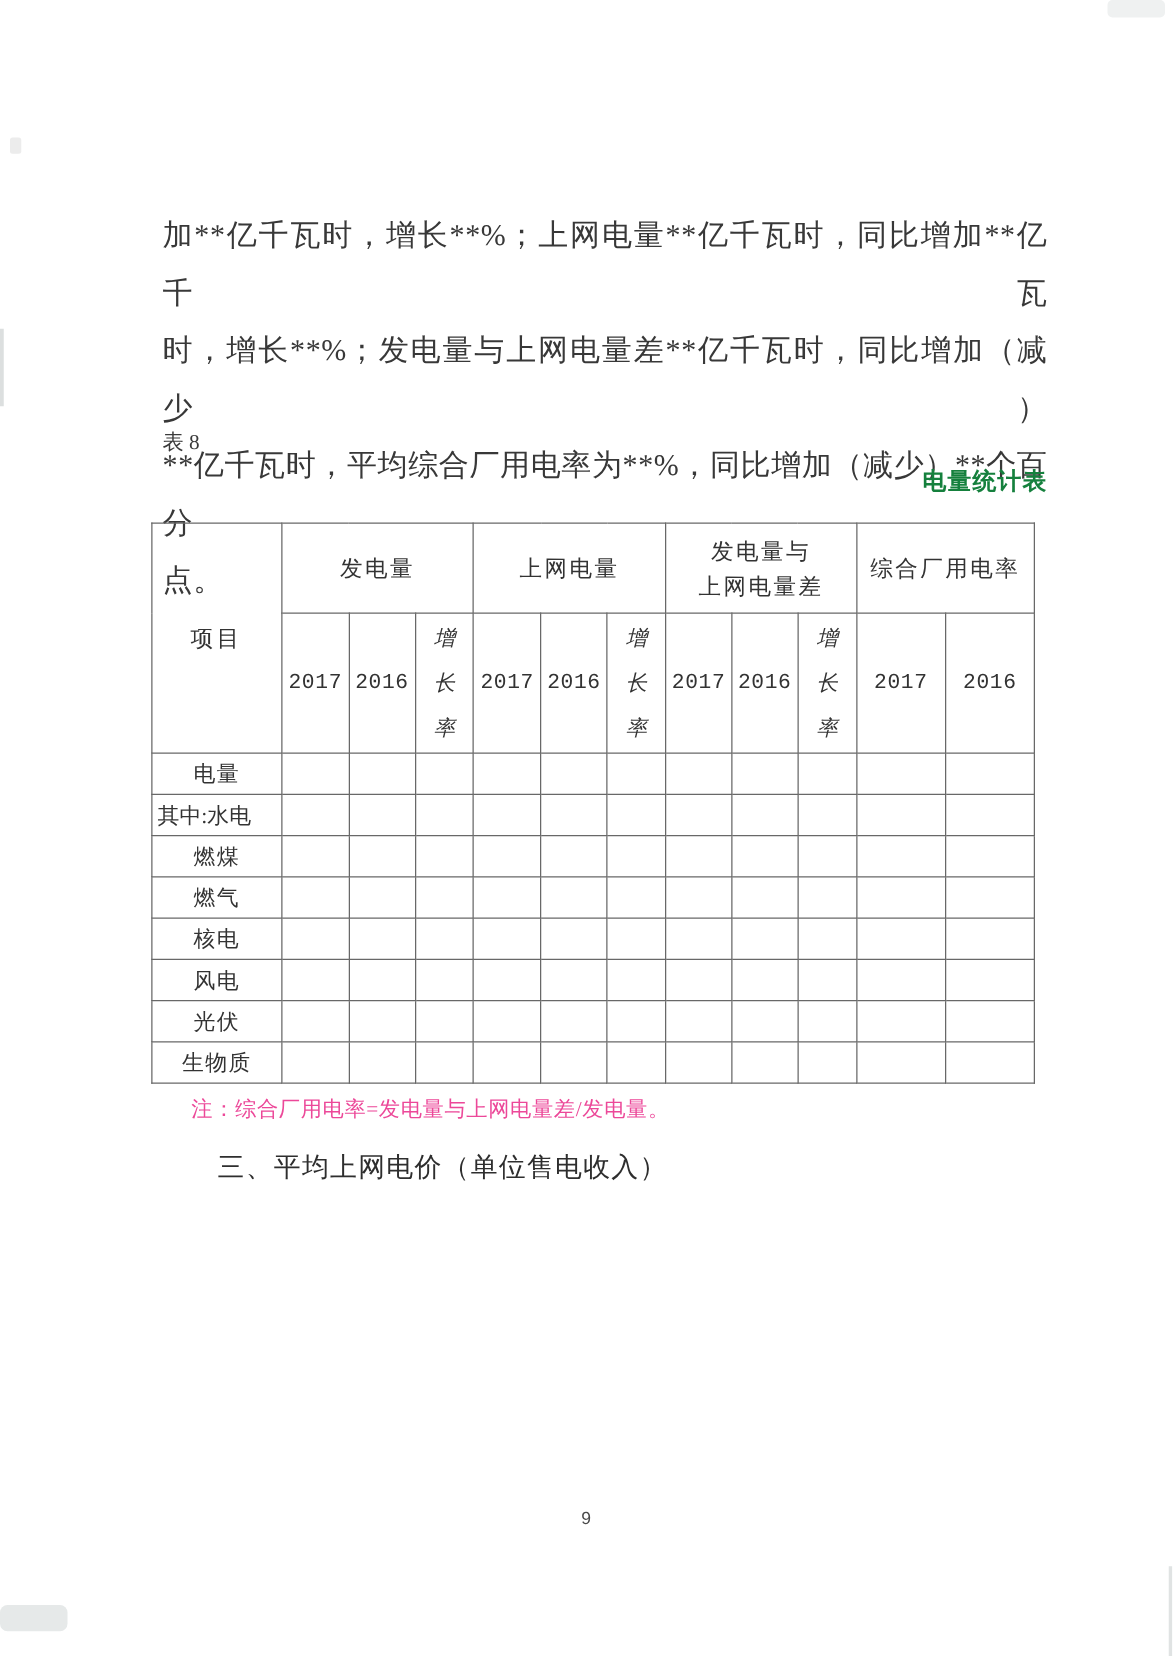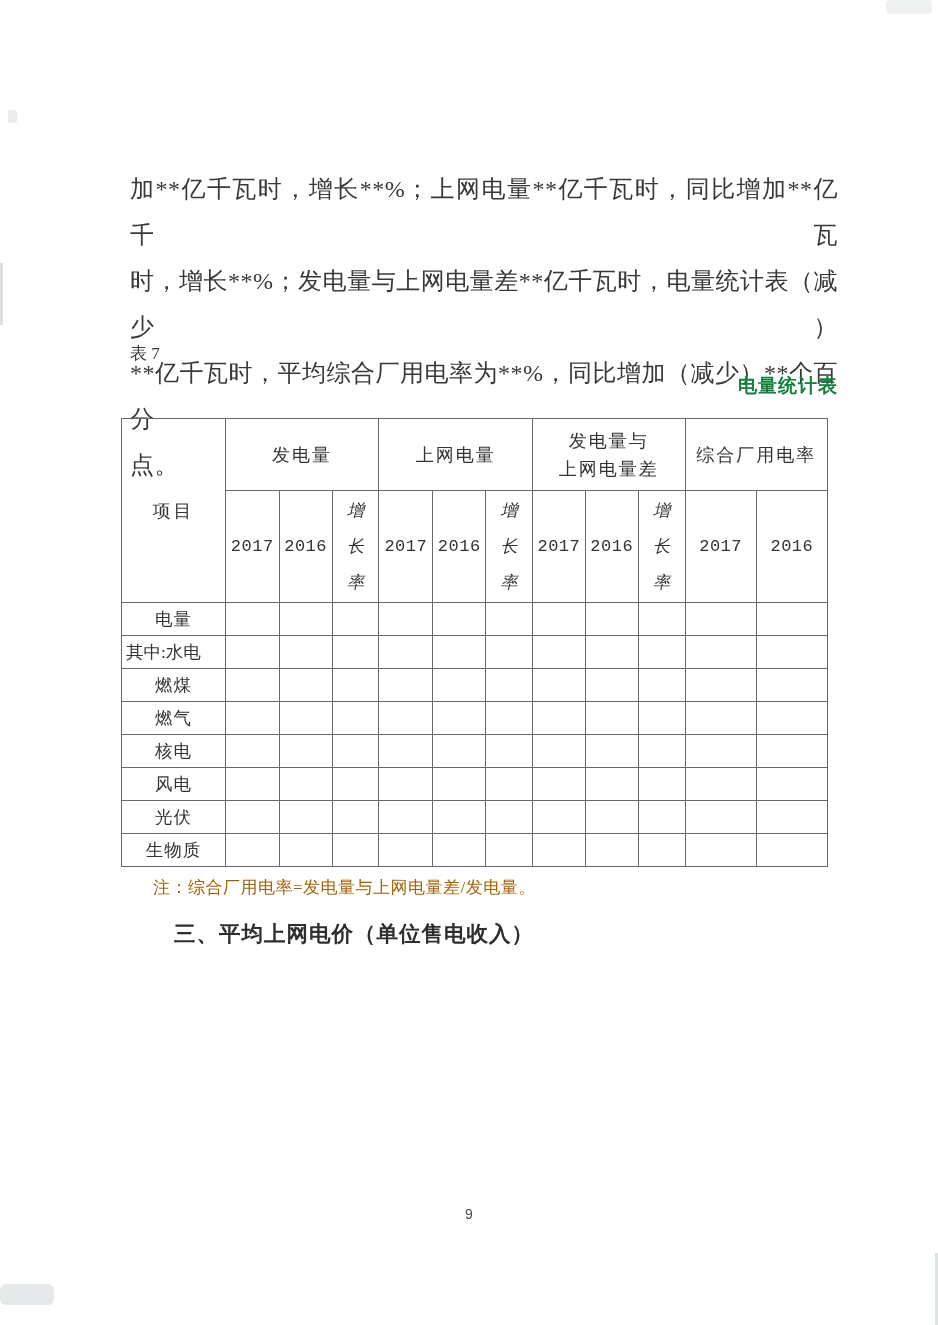--- a/index.html
+++ b/index.html
@@ -72,26 +72,26 @@
     word-break: break-all; line-height: 36px; font-size: 17px; font-style: italic;
   }
   td.row-label {
     font-size: 17.5px; letter-spacing: 1px; color: #333333;
     text-align: center;
   }
   td.row-label.flush { text-align: left; padding-left: 4px; letter-spacing: 0; }
 
   .footnote {
     position: absolute; left: 153px; top: 876px;
-    font-size: 17px; line-height: 24px; color: #a16207; letter-spacing: 0.5px;
+    font-size: 17px; line-height: 24px; color: #ec4899; letter-spacing: 0.5px;
   }
 
   .sec-heading {
     position: absolute; left: 174px; top: 918px;
-    font-size: 21.5px; line-height: 32px; font-weight: bold; color: #2e2e2e;
+    font-size: 21.5px; line-height: 32px; font-weight: normal; color: #2e2e2e;
     letter-spacing: 1px;
   }
   .para2 {
     position: absolute; left: 130px; top: 964px; width: 708px;
     font-size: 24px; line-height: 46px; color: #383838; letter-spacing: 0.5px;
   }
   .para2 .line.indent { padding-left: 44px; text-align: justify; text-align-last: justify; }
 
   .page-number {
     position: absolute; left: 0; top: 1206px; width: 938px;
@@ -105,26 +105,26 @@
 <div class="page">
 
   <div class="artifact art-tr"></div>
   <div class="artifact art-l1"></div>
   <div class="artifact art-l2"></div>
   <div class="artifact art-bl"></div>
   <div class="artifact art-rb"></div>
 
   <div class="intro">
     <div class="line just">加**亿千瓦时，增长**%；上网电量**亿千瓦时，同比增加**亿千瓦</div>
-    <div class="line just">时，增长**%；发电量与上网电量差**亿千瓦时，电量统计表（减少）</div>
+    <div class="line just">时，增长**%；发电量与上网电量差**亿千瓦时，同比增加（减少）</div>
     <div class="line just">**亿千瓦时，平均综合厂用电率为**%，同比增加（减少）**个百分</div>
     <div class="line">点。</div>
   </div>
 
-  <div class="table-label">表 7</div>
+  <div class="table-label">表 8</div>
   <div class="table-title">电量统计表</div>
 
   <table class="stat">
     <colgroup>
       <col style="width:102px">
       <col style="width:53px">
         <col style="width:52px">
         <col style="width:46px">
       <col style="width:53px">
         <col style="width:52px">

